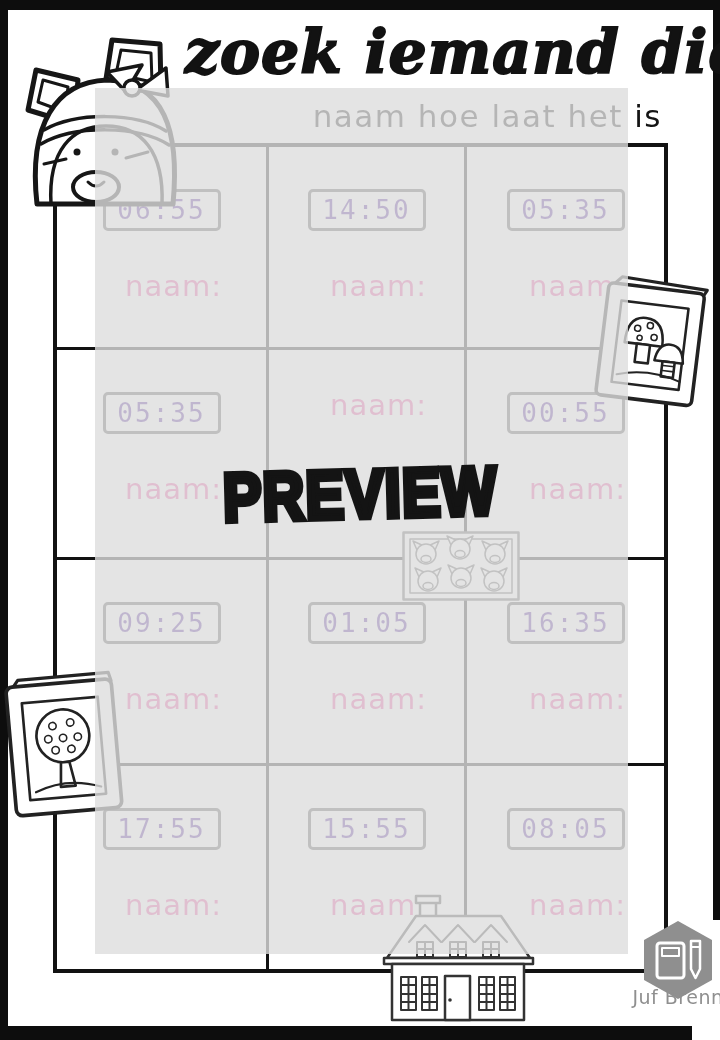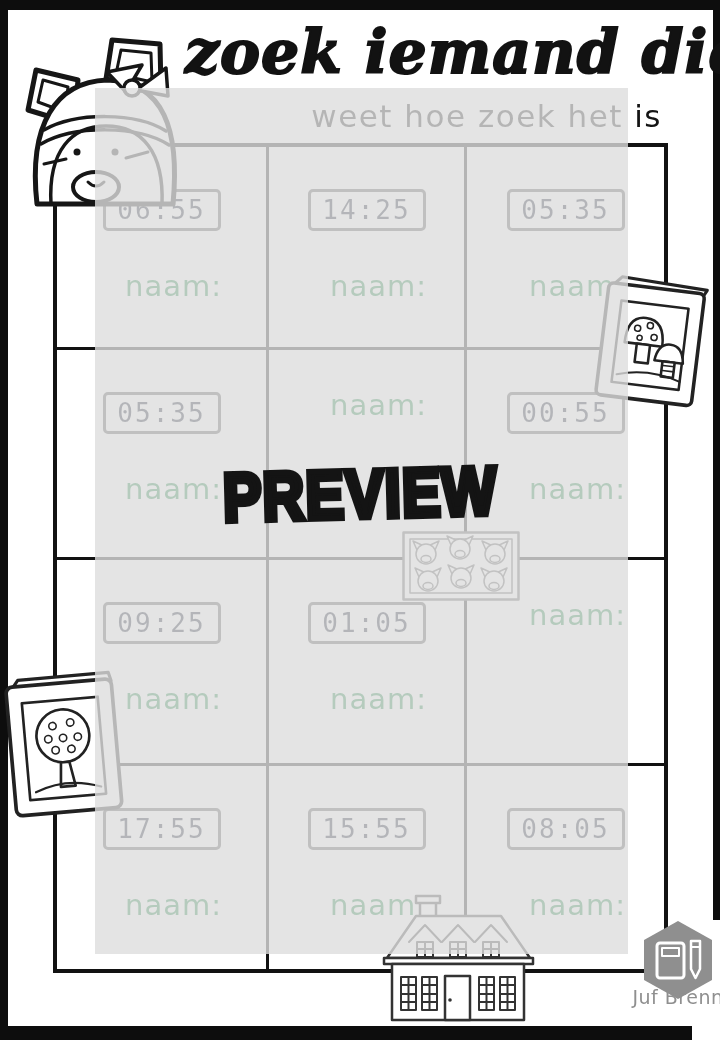--- a/index.html
+++ b/index.html
@@ -42,24 +42,24 @@
   }
   .cell.last-col { border-right:none; }
   .cell.last-row { border-bottom:none;text-align:right; }
   .clock {
     margin-top:42px; width:118px; height:42px;
     border:3px solid #4a4a4a; border-radius:5px;
     display:flex; align-items:center; justify-content:center;
   }
   .clock .time {
     font-family:"DejaVu Sans Mono", monospace;
-    font-size:26px; letter-spacing:2px; color:#0f172a;
+    font-size:26px; letter-spacing:2px; color:#4c1d95;
   }
   .naam {
-    margin-top:38px; font-size:29px; letter-spacing:1px; color:#15803d;margin-left:24px;
+    margin-top:38px; font-size:29px; letter-spacing:1px; color:#ec4899;margin-left:24px;
   }
 
   
   .illus { position:absolute; }
   .cat        { left:14px;  top:32px;  width:178px; height:178px; }
   .book-right { left:592px; top:278px; width:122px; height:128px; transform:rotate(7deg); }
   .book-left  { left:4px;   top:668px; width:122px; height:148px; transform:rotate(-5deg); }
   .fox-frame  { left:402px; top:531px; width:118px; height:70px; }
   .house      { left:382px; top:894px; width:153px; height:128px; }
 
@@ -87,32 +87,32 @@
 <body>
 
 <div class="page">
 
   <div class="bar bar-top"></div>
   <div class="bar bar-left"></div>
   <div class="bar bar-right"></div>
   <div class="bar bar-bottom"></div>
 
   <div class="title">zoek iemand die</div>
-  <div class="subtitle">weet hoe zoek het is</div>
+  <div class="subtitle">naam hoe laat het is</div>
 
   <div class="grid">
     <div class="cell">
       <div class="clock">
           <span class="time">06:55</span>
         </div>
       <div class="naam">naam:</div>
     </div>
     <div class="cell">
       <div class="clock">
-          <span class="time">14:25</span>
+          <span class="time">14:50</span>
         </div>
       <div class="naam">naam:</div>
     </div>
     <div class="cell last-col">
       <div class="clock">
           <span class="time">05:35</span>
         </div>
       <div class="naam">naam:</div>
     </div>
     <div class="cell">
@@ -136,20 +136,23 @@
         </div>
       <div class="naam">naam:</div>
     </div>
     <div class="cell">
       <div class="clock">
           <span class="time">01:05</span>
         </div>
       <div class="naam">naam:</div>
     </div>
     <div class="cell last-col">
+      <div class="clock">
+          <span class="time">16:35</span>
+        </div>
       <div class="naam">naam:</div>
     </div>
     <div class="cell last-row">
       <div class="clock">
           <span class="time">17:55</span>
         </div>
       <div class="naam">naam:</div>
     </div>
     <div class="cell last-row">
       <div class="clock">

